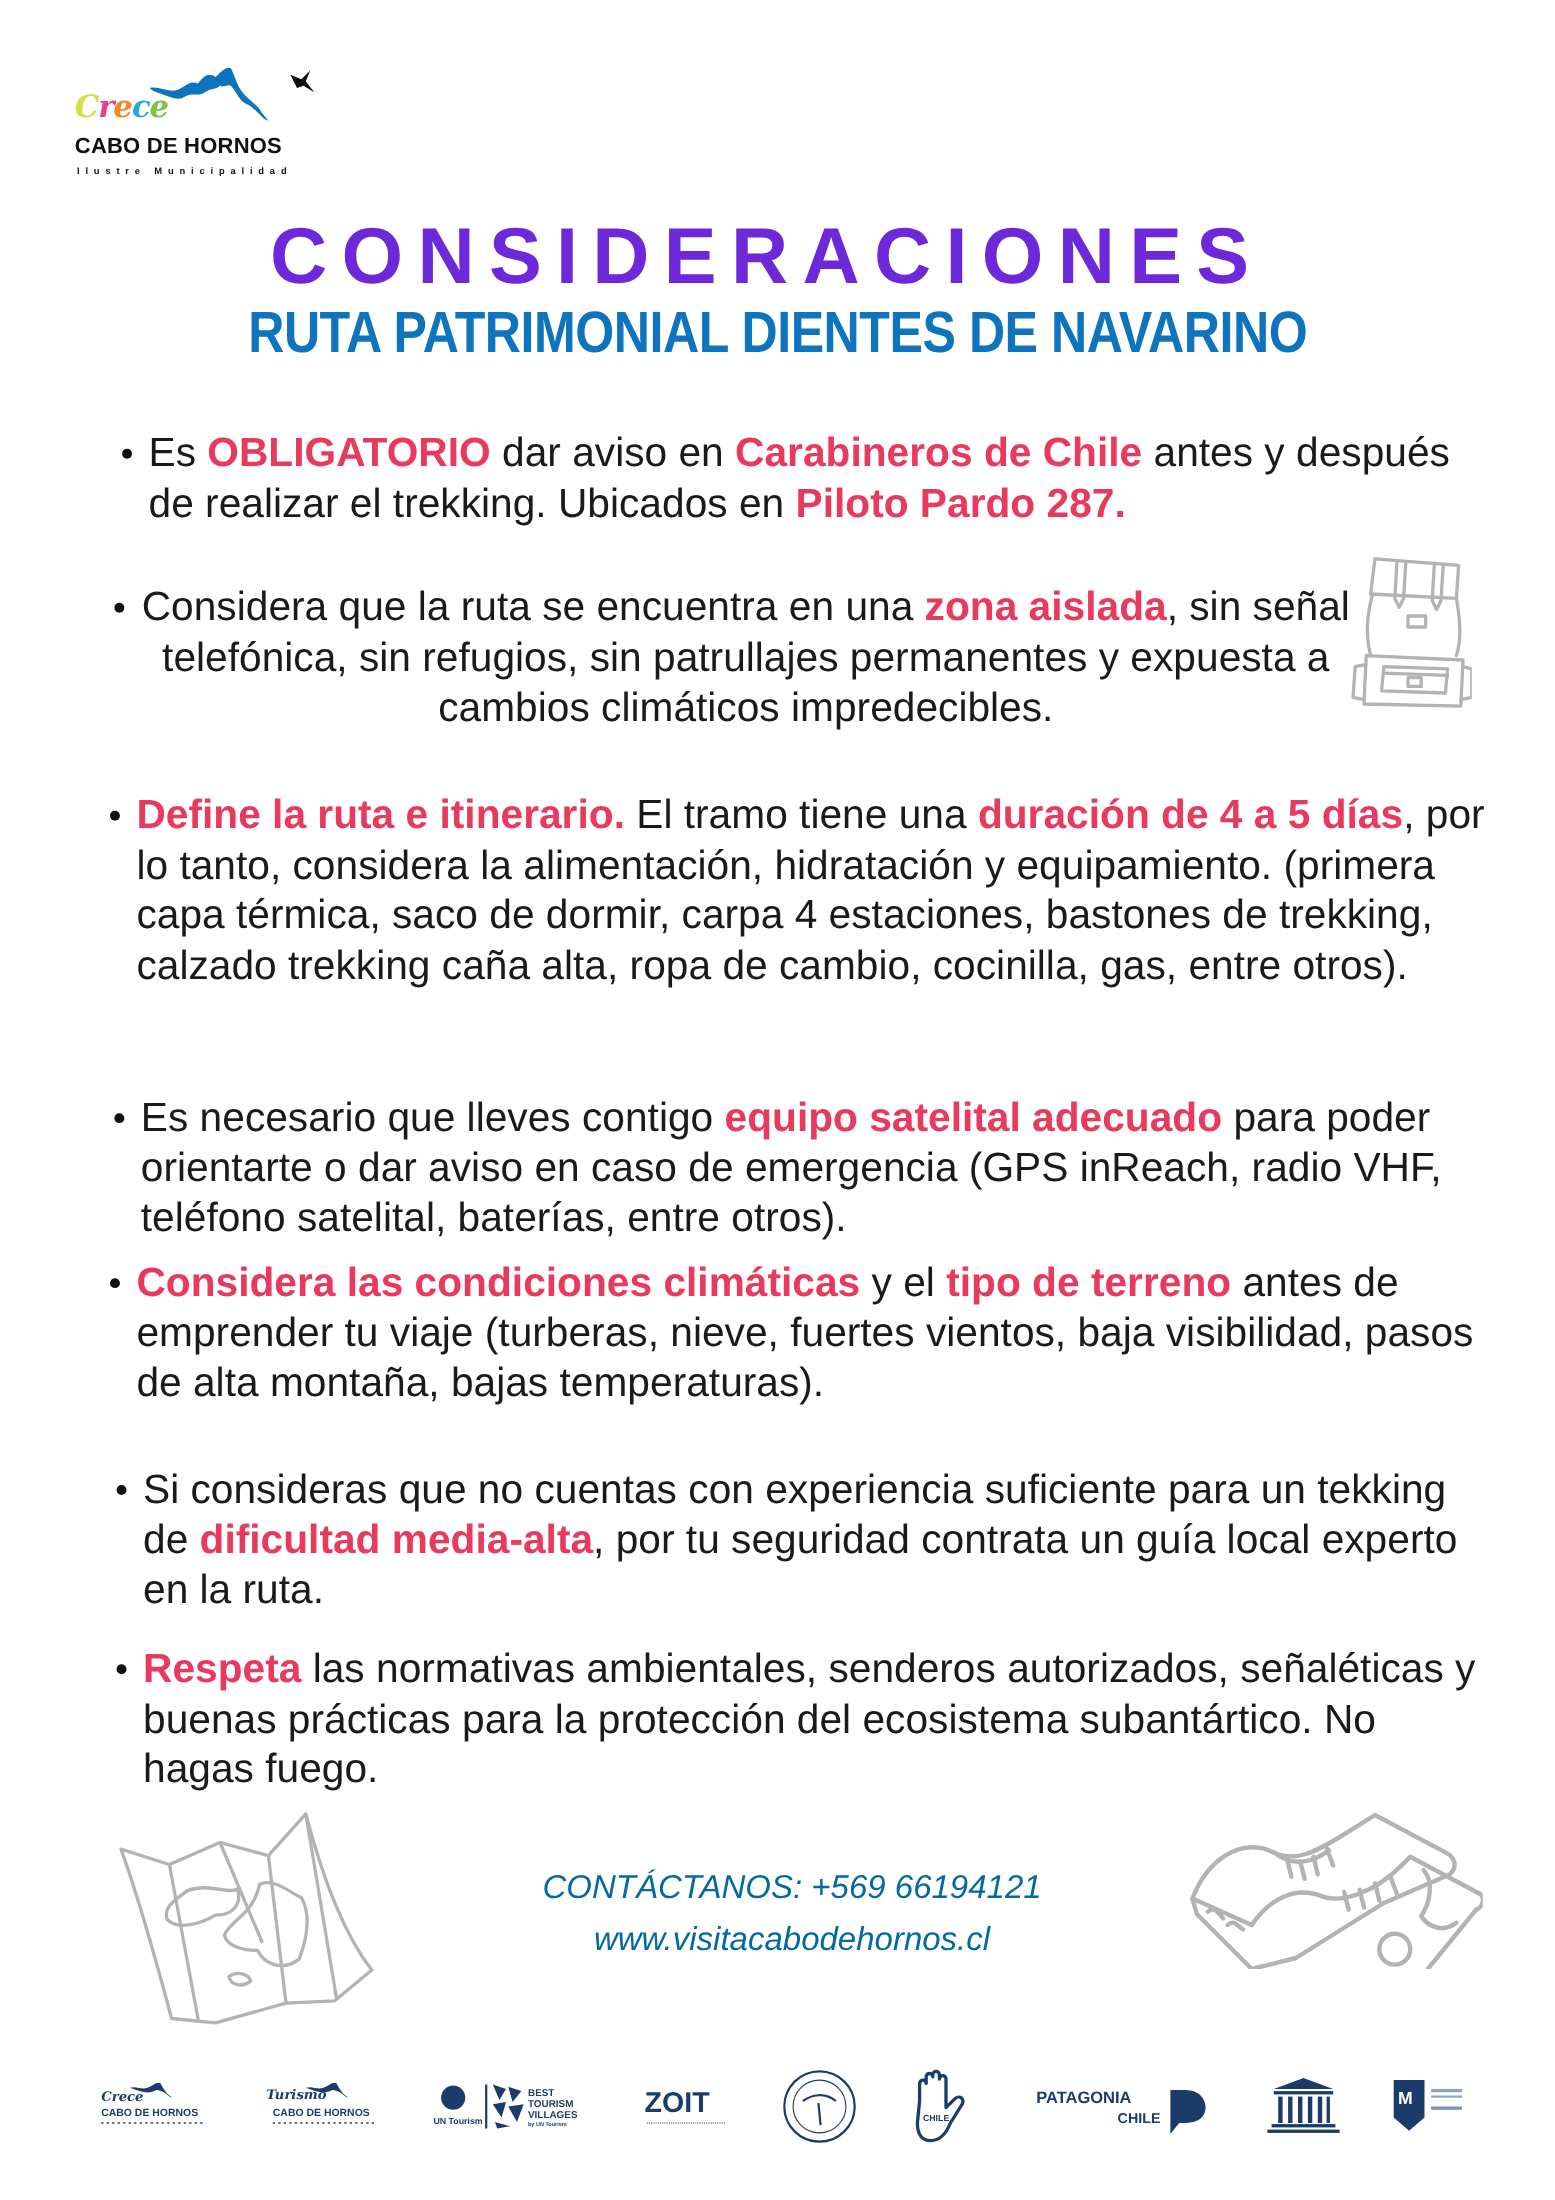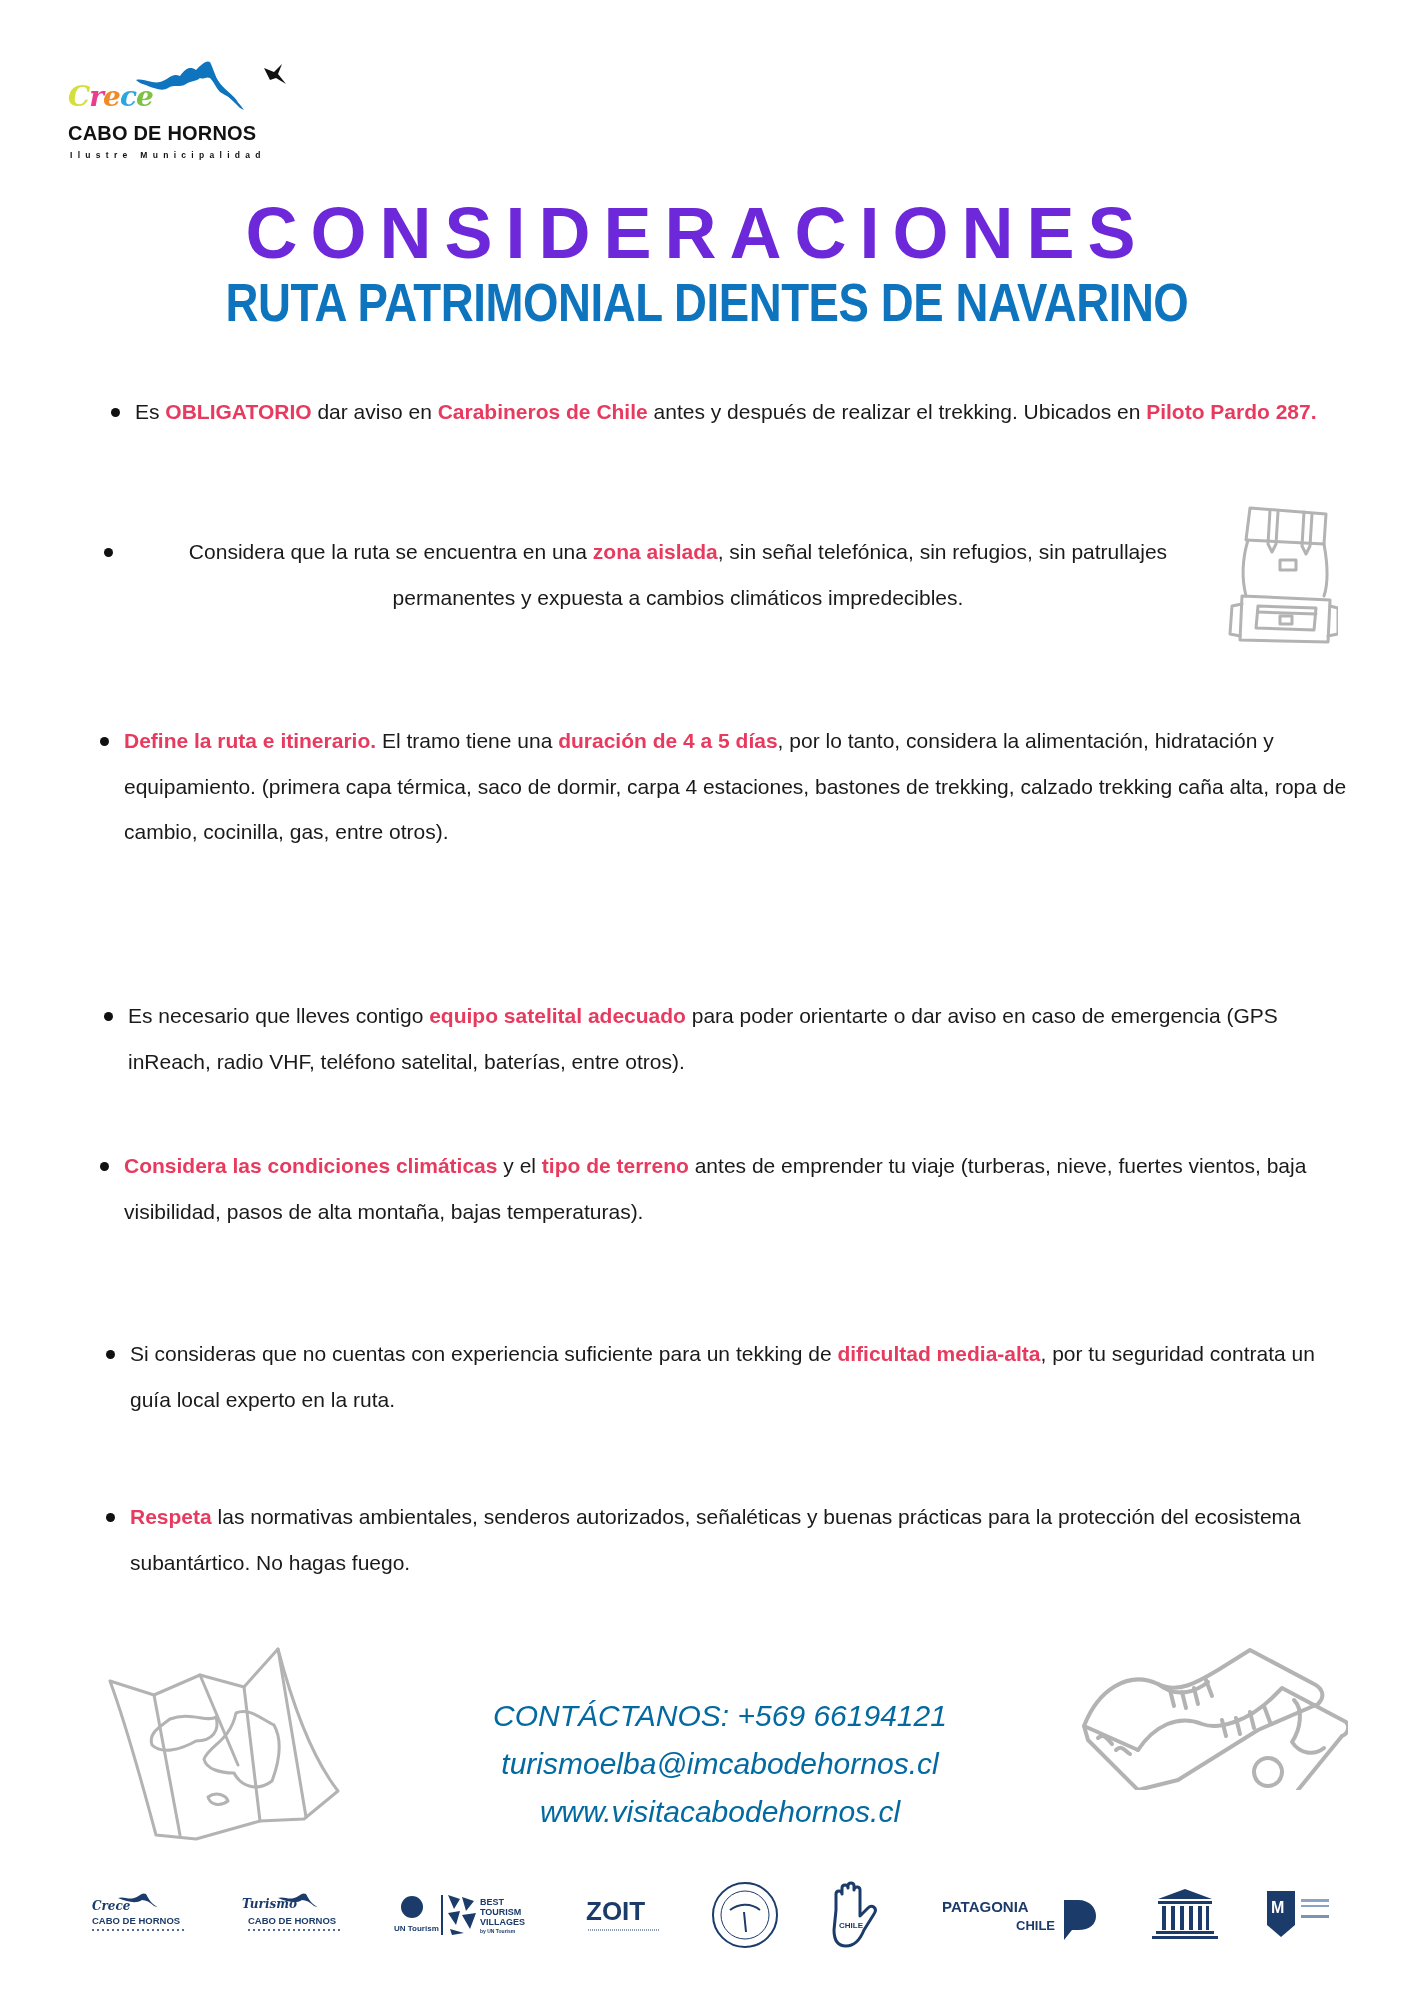--- a/index.html
+++ b/index.html
@@ -17,21 +17,21 @@
     .logo-crece span:nth-child(5) { color: #7dc242; }
     .logo-title { position: absolute; left: 4px; top: 64px; font-family: "Liberation Sans", sans-serif; font-weight: bold; font-size: 20px; color: #111; letter-spacing: 0.2px; }
     .logo-sub { position: absolute; left: 6px; top: 92px; font-family: "Liberation Sans", sans-serif; font-size: 8.5px; font-weight: bold; color: #111; letter-spacing: 5.3px; }
 
     
     .title-main { position: absolute; left: 0; width: 1414px; top: 192px; text-align: center; font-family: "Liberation Sans", sans-serif; font-weight: bold; font-size: 72px; letter-spacing: 13px; color: #6d28d9; padding-left: 0; }
     .title-main span { position: relative; left: -10px; }
     .title-sub { position: absolute; left: 0; width: 1414px; top: 272px; text-align: center; font-family: "Liberation Sans Narrow", "Liberation Sans", sans-serif; font-weight: bold; font-size: 53px; color: #0e74bd; transform: scaleX(0.86); transform-origin: center; letter-spacing: -0.5px; }
 
     
-    .bullet { position: absolute; font-family: "Liberation Sans", sans-serif; font-size: 21px; line-height: 45.5px; color: #1a1a1a; }
+    .bullet { position: absolute; font-family: "Liberation Sans", sans-serif; font-size: 37px; line-height: 45.5px; color: #1a1a1a; }
     .bullet .dot { position: absolute; left: -24px; top: 19px; width: 9px; height: 9px; border-radius: 50%; background: #111; }
     .hl { color: #e83a5e; font-weight: bold; }
 
     .b1 { left: 135px; top: 389px; width: 1210px; }
     .b2 { left: 128px; top: 529px; width: 1100px; text-align: center; }
     .b3 { left: 124px; top: 718px; width: 1230px; }
     .b4 { left: 128px; top: 993px; width: 1220px; }
     .b5 { left: 124px; top: 1143px; width: 1230px; }
     .b6 { left: 130px; top: 1331px; width: 1220px; }
     .b7 { left: 130px; top: 1494px; width: 1220px; }
@@ -141,21 +141,20 @@
     <path d="M92 60 L96 76 M104 62 L108 78 M116 58 L120 74 M128 50 L134 66"></path>
     <path d="M60 120 C76 96 100 84 124 94 C140 100 170 92 196 66 L204 58 L268 92 C272 96 270 104 264 106 L220 160"></path>
     <path d="M144 90 L148 106 M158 88 L162 104 M172 82 L176 98 M186 76 L192 92"></path>
     <path d="M216 70 C226 80 222 100 214 112 C222 124 236 126 246 118"></path>
     <circle cx="190" cy="142" r="14"></circle>
   </svg>
 </div>
 
 <div class="contact">
   <div>CONTÁCTANOS: +569 66194121</div>
-  <div>turismoelba@imcabodehornos.cl</div>
   <div>www.visitacabodehornos.cl</div>
 </div>
 
 <div class="partners">
 
   <div class="partner" style="left:10px; width:100px;">
     <svg width="100" height="50" viewBox="0 0 100 50">
       <path d="M28 8 C34 6 38 10 44 8 C50 6 52 2 56 4 C60 12 64 16 70 18 L64 16 C60 12 56 10 52 10 C46 14 38 12 28 8 Z" fill="#1b3c6a"></path>
       <text x="2" y="20" font-family="DejaVu Serif, serif" font-style="italic" font-size="12" fill="#1b3c6a">Crece</text>
       <text x="2" y="34" font-family="Liberation Sans, sans-serif" font-weight="bold" font-size="9.5" fill="#1b3c6a">CABO DE HORNOS</text>

